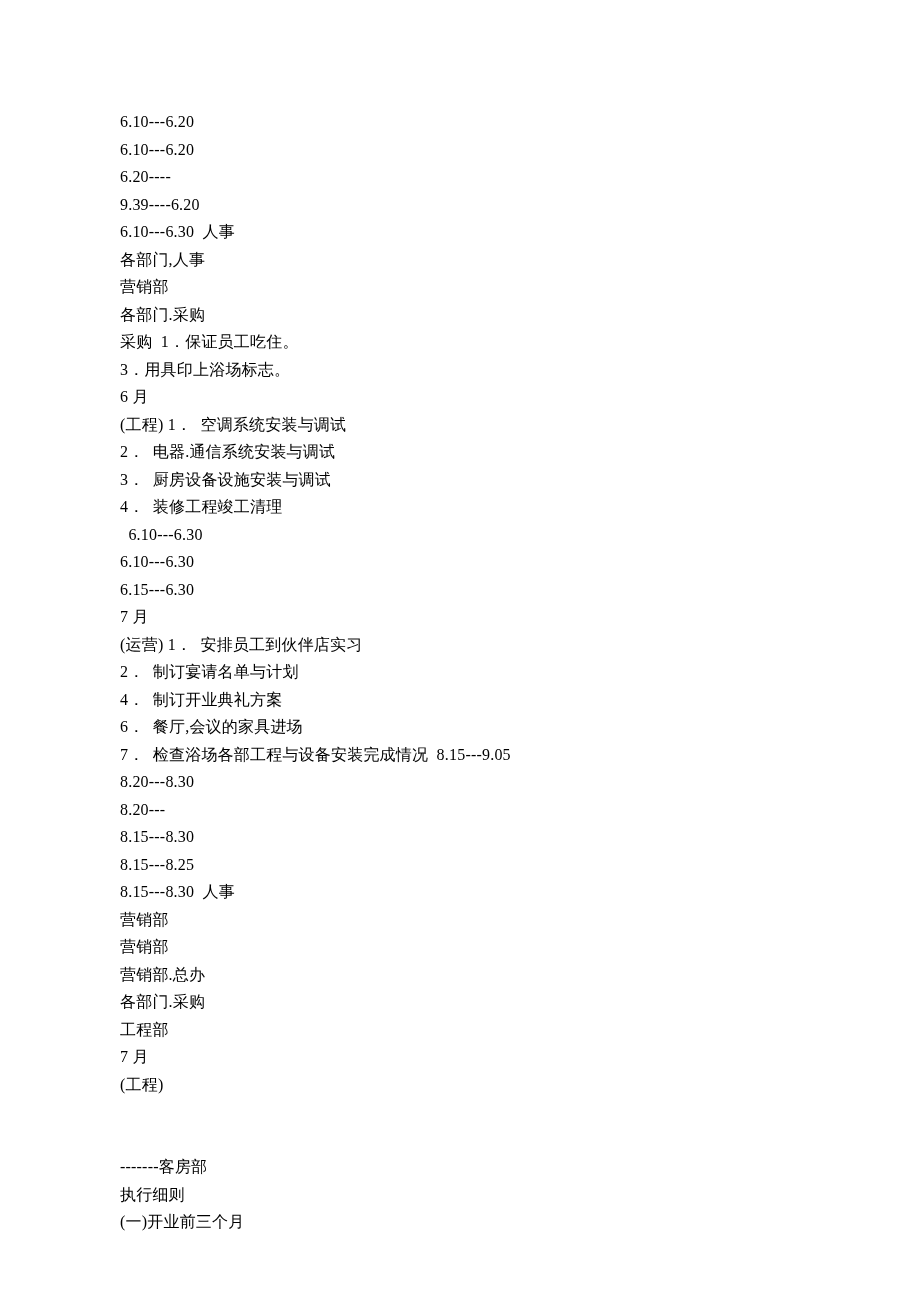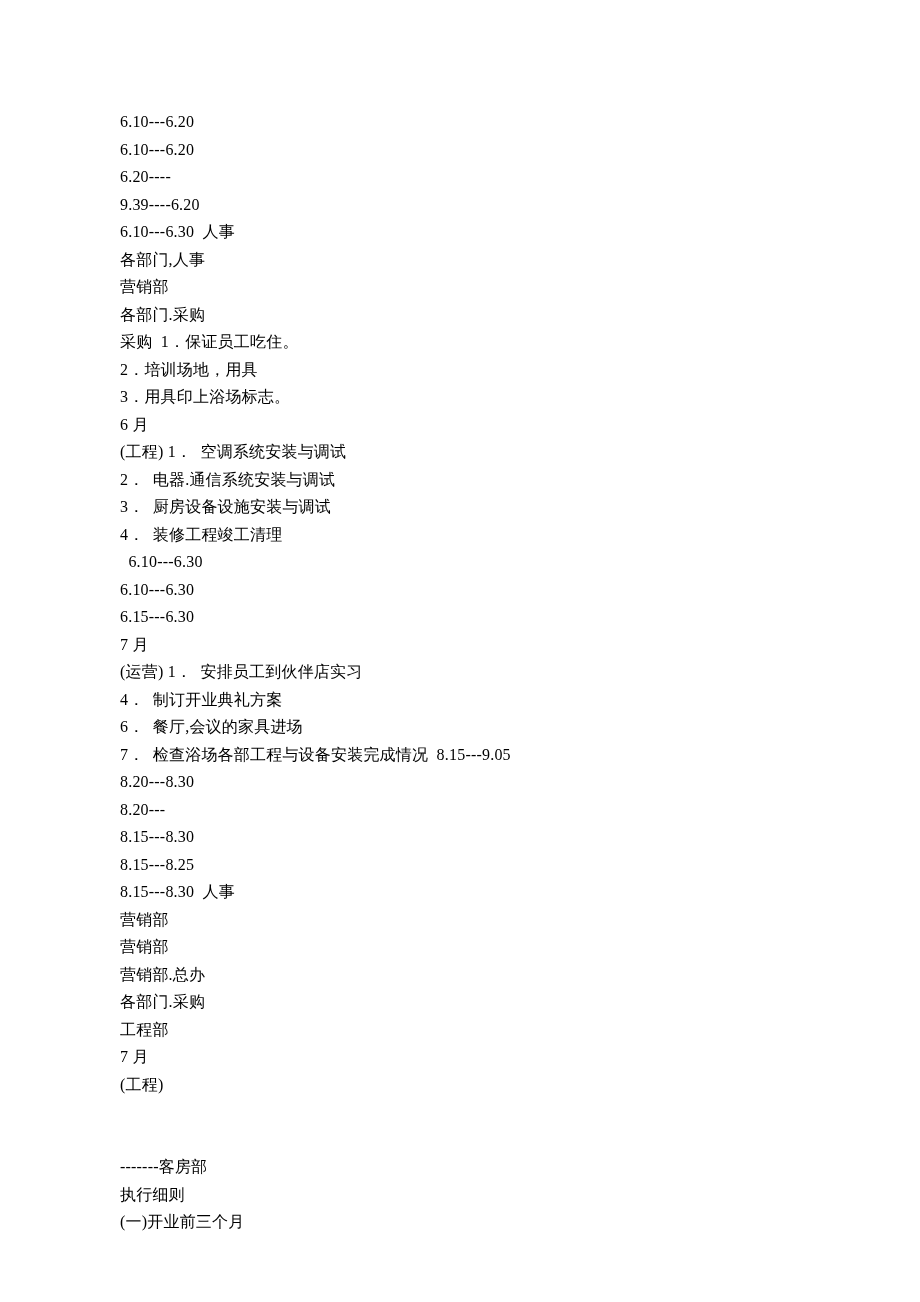--- a/index.html
+++ b/index.html
@@ -31,32 +31,32 @@
 <div class="page">
   <div class="line">6.10---6.20</div>
   <div class="line">6.10---6.20</div>
   <div class="line">6.20----</div>
   <div class="line">9.39----6.20</div>
   <div class="line">6.10---6.30  人事</div>
   <div class="line">各部门,人事</div>
   <div class="line">营销部</div>
   <div class="line">各部门.采购</div>
   <div class="line">采购  1．保证员工吃住。</div>
-  <div class="line">2．培训场地，用具</div>
   <div class="line">3．用具印上浴场标志。</div>
   <div class="line">6 月</div>
   <div class="line">(工程) 1．  空调系统安装与调试</div>
   <div class="line">2．  电器.通信系统安装与调试</div>
   <div class="line">3．  厨房设备设施安装与调试</div>
   <div class="line">4．  装修工程竣工清理</div>
   <div class="line">  6.10---6.30</div>
   <div class="line">6.10---6.30</div>
   <div class="line">6.15---6.30</div>
   <div class="line">7 月</div>
   <div class="line">(运营) 1．  安排员工到伙伴店实习</div>
+  <div class="line">2．  制订宴请名单与计划</div>
   <div class="line">4．  制订开业典礼方案</div>
   <div class="line">6．  餐厅,会议的家具进场</div>
   <div class="line">7．  检查浴场各部工程与设备安装完成情况  8.15---9.05</div>
   <div class="line">8.20---8.30</div>
   <div class="line">8.20---</div>
   <div class="line">8.15---8.30</div>
   <div class="line">8.15---8.25</div>
   <div class="line">8.15---8.30  人事</div>
   <div class="line">营销部</div>
   <div class="line">营销部</div>

